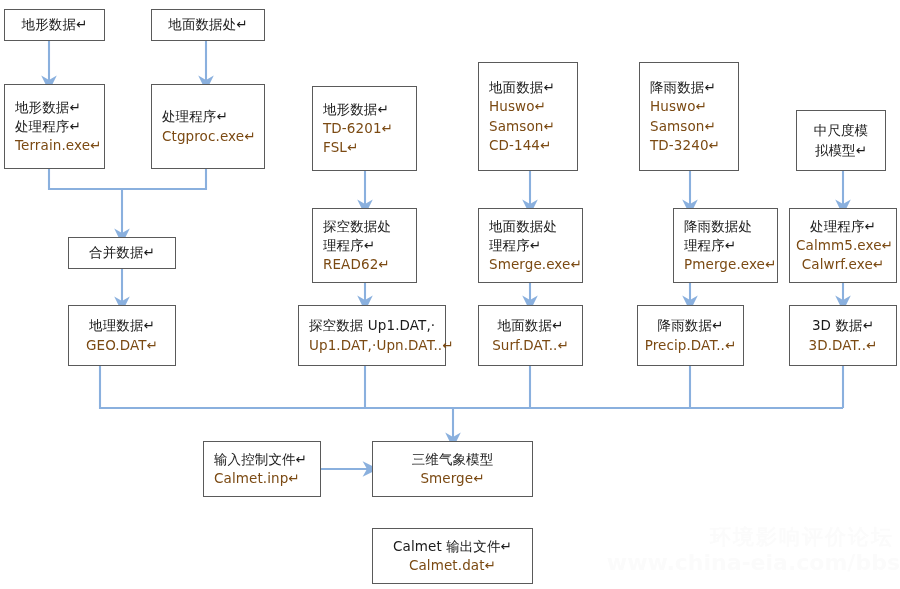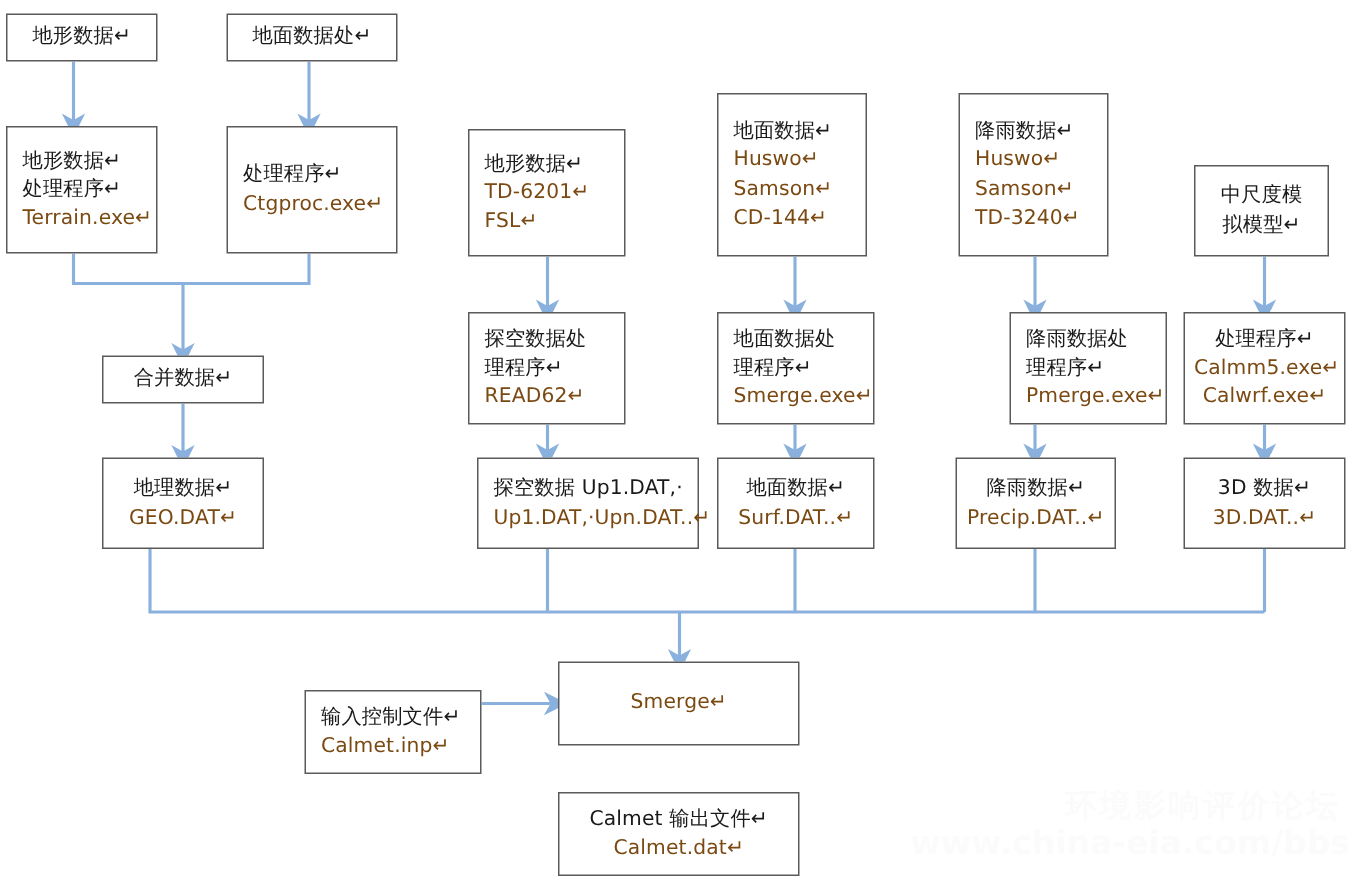--- a/index.html
+++ b/index.html
@@ -126,21 +126,21 @@
     <div class="line lft pad-l lat">TD-6201↵</div>
     <div class="line lft pad-l lat">FSL↵</div>
   </div>
 
   <div class="node" style="left:312px;top:208px;width:105px;height:75px;">
     <div class="line lft pad-l">探空数据处</div>
     <div class="line lft pad-l">理程序↵</div>
     <div class="line lft pad-l lat">READ62↵</div>
   </div>
 
-  <div class="node" style="left:318px;top:305px;width:148px;height:61px;">
+  <div class="node" style="left:298px;top:305px;width:148px;height:61px;">
     <div class="line lft pad-l">探空数据 Up1.DAT,·</div>
     <div class="line lft pad-l lat">Up1.DAT,·Upn.DAT..↵</div>
   </div>
 
   <div class="node" style="left:478px;top:62px;width:100px;height:109px;">
     <div class="line lft pad-l">地面数据↵</div>
     <div class="line lft pad-l lat">Huswo↵</div>
     <div class="line lft pad-l lat">Samson↵</div>
     <div class="line lft pad-l lat">CD-144↵</div>
   </div>
@@ -183,26 +183,27 @@
     <div class="line ctr pad-c">处理程序↵</div>
     <div class="line ctr pad-c lat">Calmm5.exe↵</div>
     <div class="line ctr pad-c lat">Calwrf.exe↵</div>
   </div>
 
   <div class="node" style="left:789px;top:305px;width:108px;height:61px;">
     <div class="line ctr pad-c">3D 数据↵</div>
     <div class="line ctr pad-c lat">3D.DAT..↵</div>
   </div>
 
-  <div class="node" style="left:203px;top:460px;width:118px;height:56px;">
+  <div class="node" style="left:203px;top:441px;width:118px;height:56px;">
     <div class="line lft pad-l">输入控制文件↵</div>
     <div class="line lft pad-l lat">Calmet.inp↵</div>
   </div>
 
   <div class="node" style="left:372px;top:441px;width:161px;height:56px;">
+    <div class="line ctr pad-c">三维气象模型</div>
     <div class="line ctr pad-c lat">Smerge↵</div>
   </div>
 
   <div class="node" style="left:372px;top:528px;width:161px;height:56px;">
     <div class="line ctr pad-c mixed">Calmet 输出文件↵</div>
     <div class="line ctr pad-c lat">Calmet.dat↵</div>
   </div>
 
   <div class="wmark wm1">环境影响评价论坛</div>
   <div class="wmark wm2">www.china-eia.com/bbs</div>

